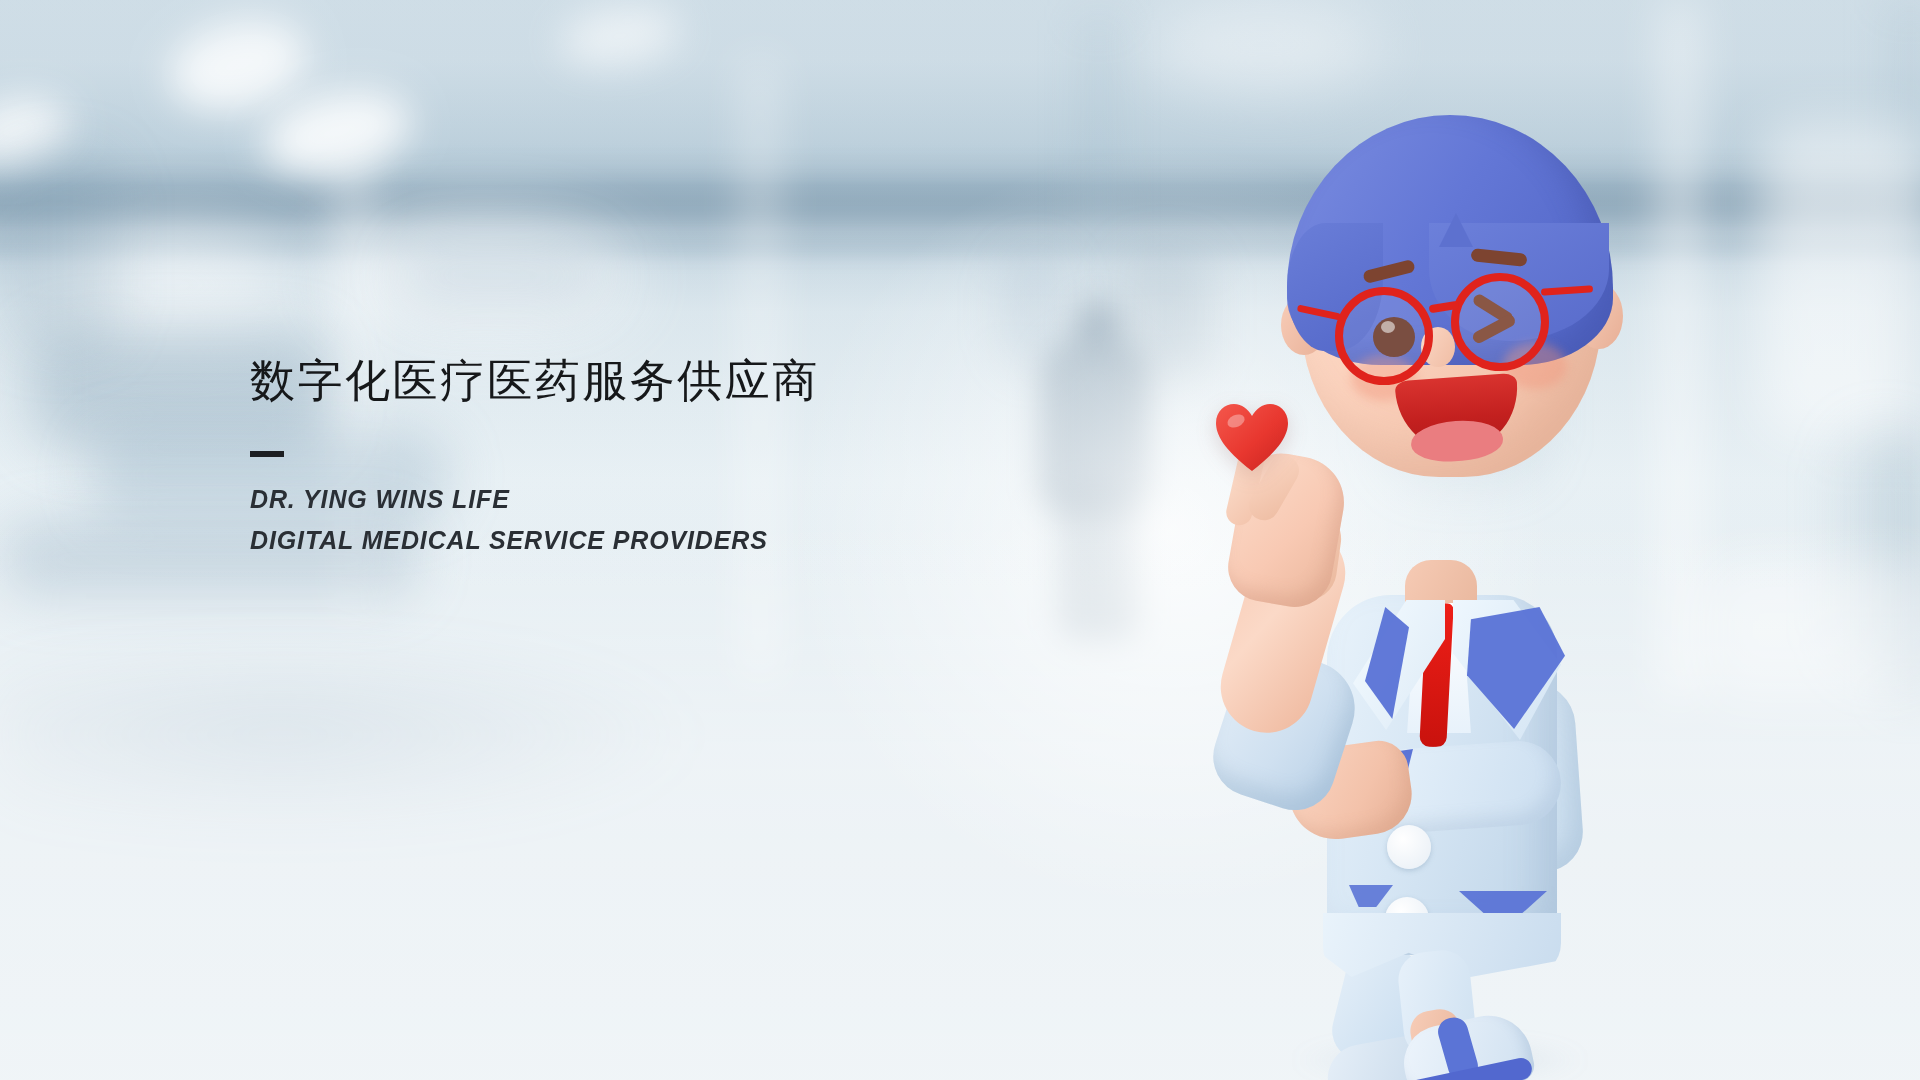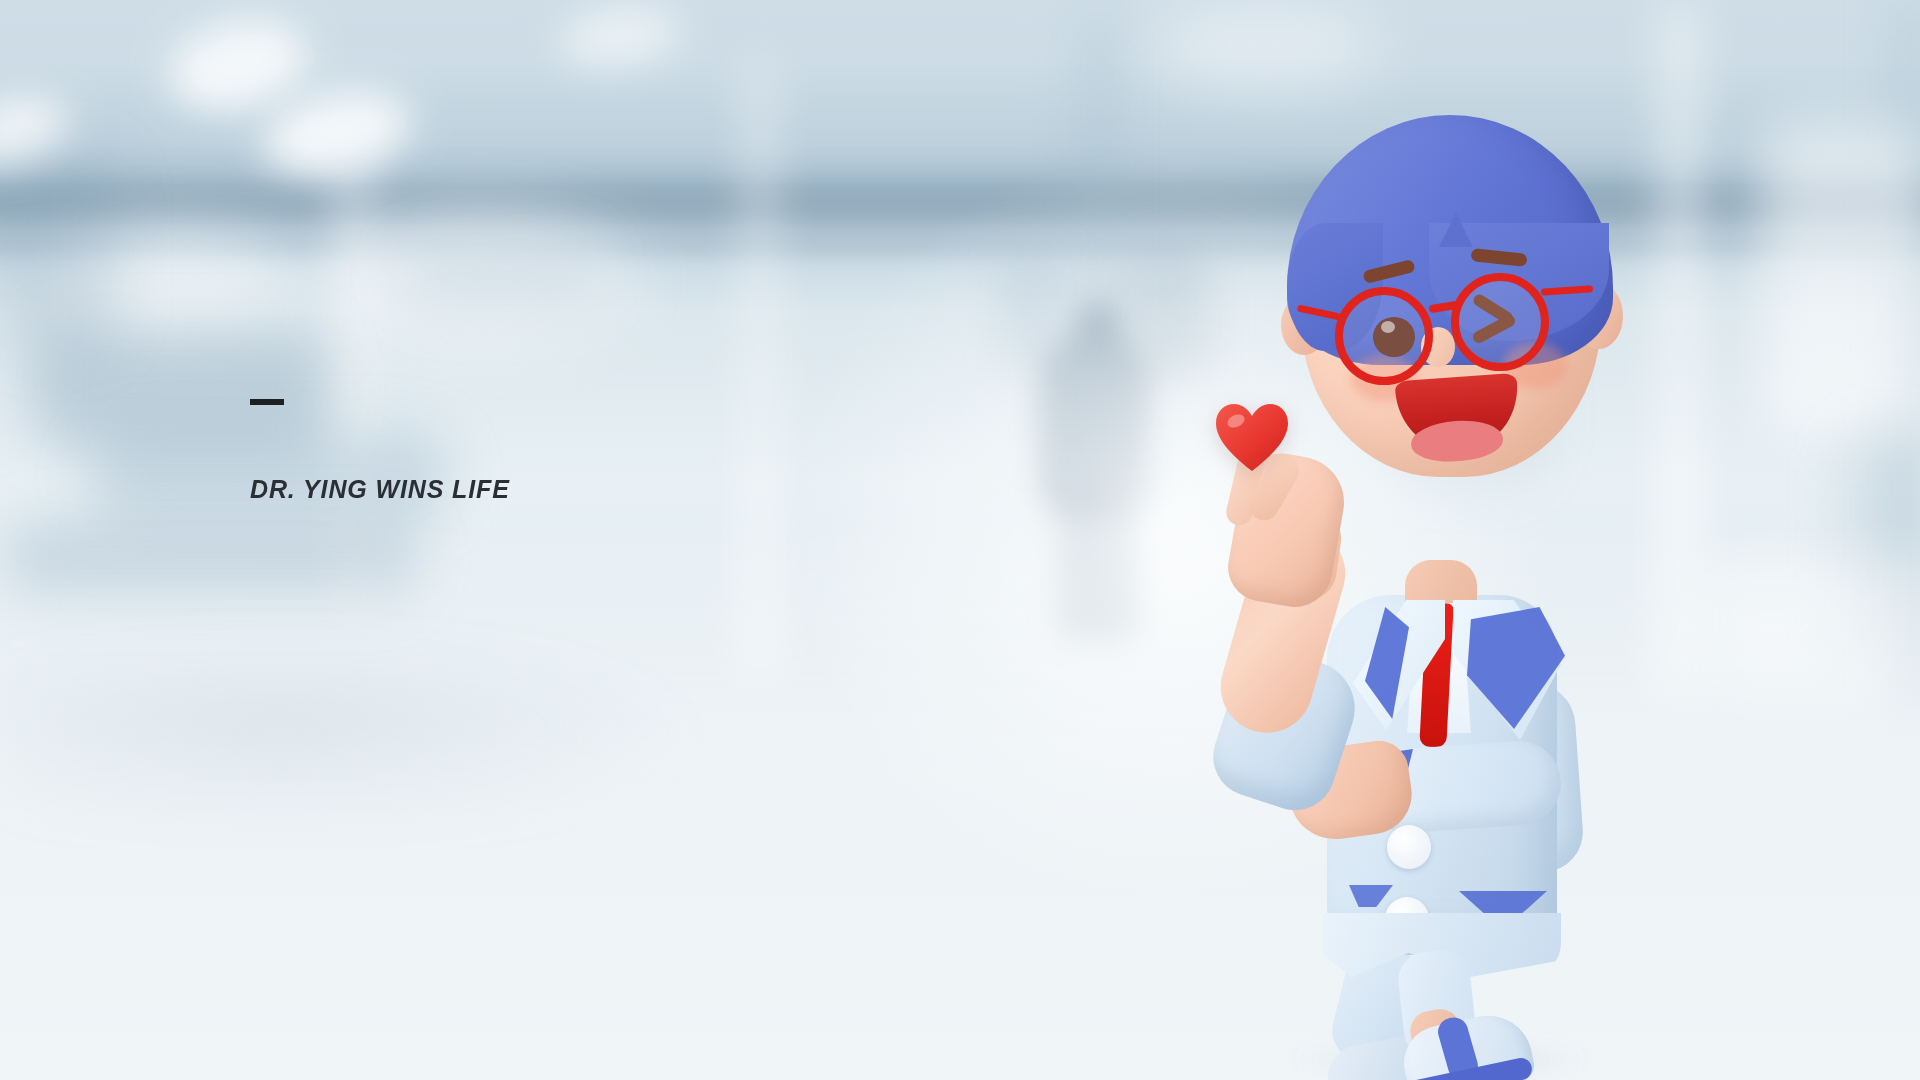--- a/index.html
+++ b/index.html
@@ -97,21 +97,21 @@
   .copy{position:absolute;left:250px;top:355px;width:720px;z-index:40;}
   .kicker{
     font-size:45px;line-height:1.16;color:#16181a;letter-spacing:.055em;
     white-space:nowrap;font-weight:400;
   }
   .headline{
     margin-top:22px;font-size:78px;line-height:1.12;font-weight:700;
     color:#e4211a;letter-spacing:.085em;white-space:nowrap;
   }
   .rule{width:34px;height:6px;background:#1d1f22;margin-top:44px;}
-  .sub{margin-top:64px;}
+  .sub{margin-top:22px;}
   .sub-line{
     font-style:italic;font-weight:700;font-size:25px;line-height:1.62;
     color:#2a2f35;letter-spacing:.035em;white-space:nowrap;
   }
 
   
   .char{position:absolute;left:1215px;top:55px;width:420px;height:960px;z-index:50;}
   .char .p{position:absolute;}
 
   
@@ -414,23 +414,25 @@
     <div class="figure fig-body"></div>
     <div class="figure fig-legs"></div>
 
     <div class="floor-reflect"></div>
     <div class="floor-glow"></div>
     <div class="center-glow"></div>
     <div class="tint"></div>
   </div>
 
   <div class="copy">
+    <div class="kicker">数字化医疗医药服务供应商</div>
     <div class="rule"></div>
     <div class="sub">
       <div class="sub-line">DR. YING WINS LIFE</div>
+      <div class="sub-line">DIGITAL MEDICAL SERVICE PROVIDERS</div>
     </div>
   </div>
 
   <div class="shadow"></div>
 
   <div class="char">
 
     <div class="p leg-back"></div>
     <div class="p shoe-back"></div>
     <div class="p shoe-back-sole"></div>

